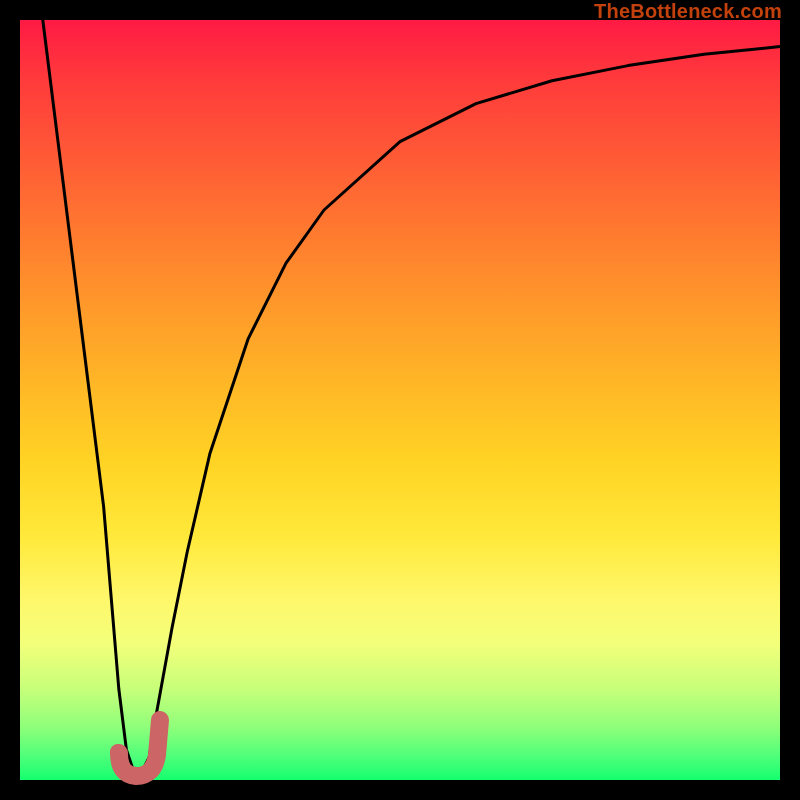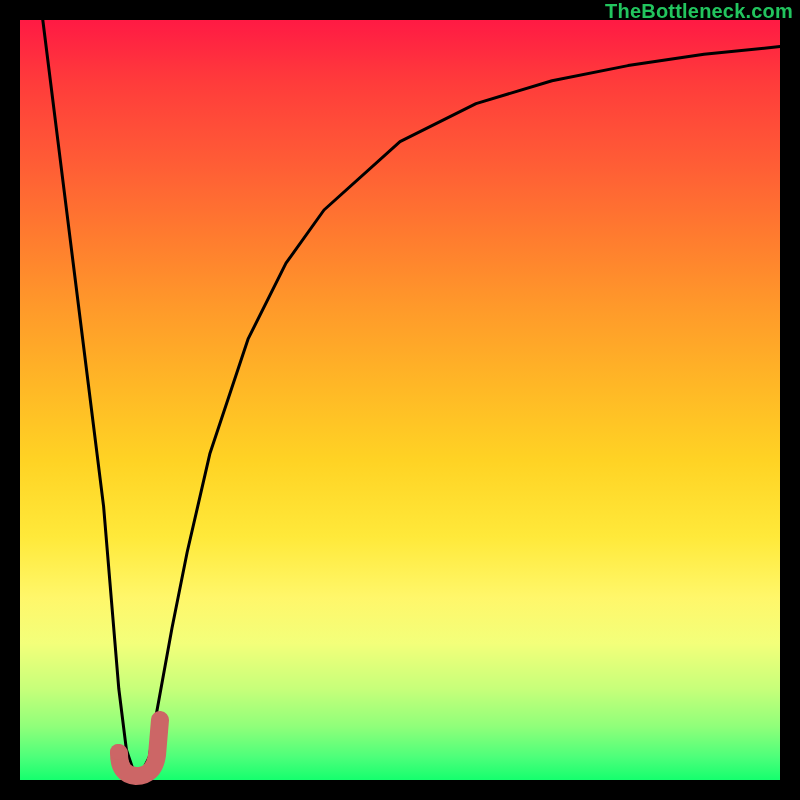--- a/index.html
+++ b/index.html
@@ -29,25 +29,25 @@
       #f3ff7a 82%,
       #c7ff7a 88%,
       #8fff7a 93%,
       #4dff7a 97%,
       #15ff6e 100%
     );
   }
   .watermark {
     position: absolute;
     top: 0;
-    right: 7px;
+    right: 18px;
     font-family: Arial, Helvetica, sans-serif;
     font-size: 20px;
     font-weight: bold;
-    color: #22c55e;
+    color: #c2410c;
     letter-spacing: 0.2px;
     user-select: none;
   }
   svg.curve {
     position: absolute;
     left: 0; top: 0;
     width: 760px; height: 760px;
     overflow: visible;
   }
 </style>

